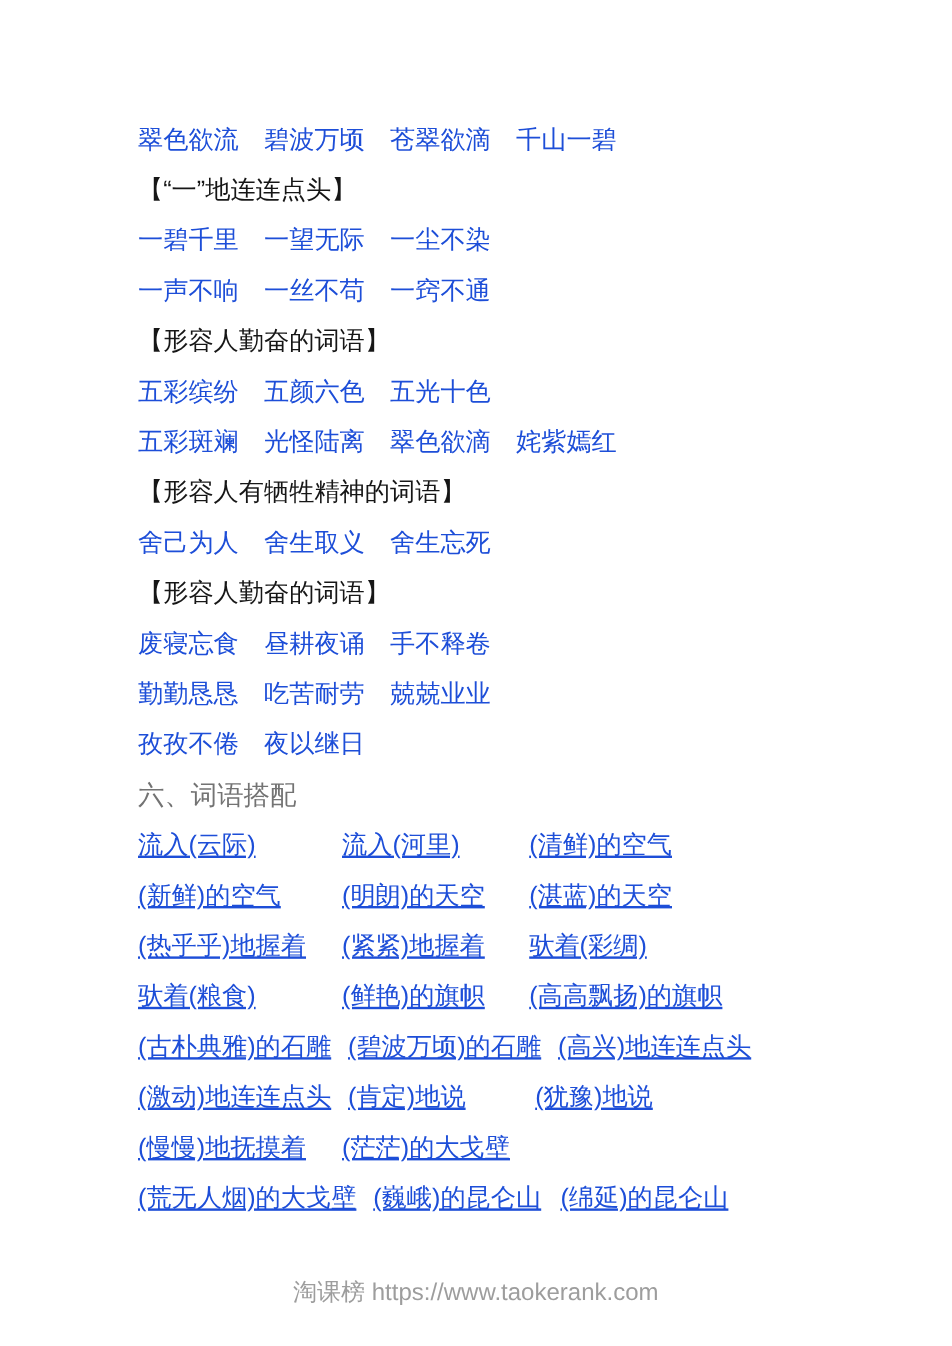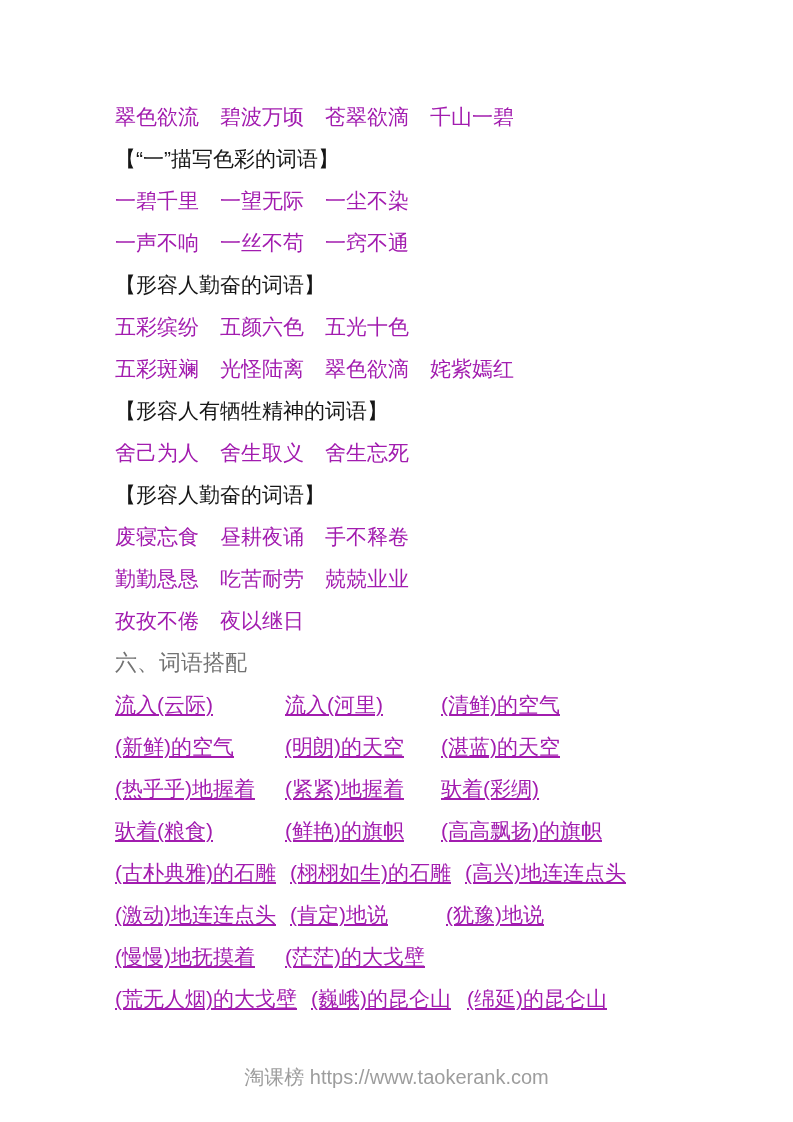--- a/index.html
+++ b/index.html
@@ -18,21 +18,21 @@
   .content {
     position: absolute;
     left: 115px;
     top: 96px;
     width: 640px;
   }
   .line {
     height: 42px;
     line-height: 42px;
     font-size: 21px;
-    color: #a21caf;
+    color: #1d4ed8;
     white-space: pre;
   }
   .category-header {
     color: #161616;
   }
   .section-title {
     font-weight: 400;
     font-size: 22px;
     color: #737373;
   }
@@ -61,21 +61,21 @@
     color: #9d9d9d;
   }
 </style>
 </head>
 <body>
 
 <div class="page">
   <div class="content">
 
     <div class="line">翠色欲流　碧波万顷　苍翠欲滴　千山一碧</div>
-    <div class="line category-header">【“一”描写色彩的词语】</div>
+    <div class="line category-header">【“一”地连连点头】</div>
     <div class="line">一碧千里　一望无际　一尘不染</div>
     <div class="line">一声不响　一丝不苟　一窍不通</div>
     <div class="line category-header">【形容人勤奋的词语】</div>
     <div class="line">五彩缤纷　五颜六色　五光十色</div>
     <div class="line">五彩斑斓　光怪陆离　翠色欲滴　姹紫嫣红</div>
     <div class="line category-header">【形容人有牺牲精神的词语】</div>
     <div class="line">舍己为人　舍生取义　舍生忘死</div>
     <div class="line category-header">【形容人勤奋的词语】</div>
     <div class="line">废寝忘食　昼耕夜诵　手不释卷</div>
     <div class="line">勤勤恳恳　吃苦耐劳　兢兢业业</div>
@@ -98,21 +98,21 @@
       <span class="c2">(紧紧)地握着</span>
       <span class="c3">驮着(彩绸)</span>
     </div>
     <div class="line pairs-line">
       <span class="c1">驮着(粮食)</span>
       <span class="c2">(鲜艳)的旗帜</span>
       <span class="c3">(高高飘扬)的旗帜</span>
     </div>
     <div class="line pairs-line">
       <span class="c1">(古朴典雅)的石雕</span>
-      <span class="c2">(栩栩如生)的石雕</span>
+      <span class="c2">(碧波万顷)的石雕</span>
       <span class="c3">(高兴)地连连点头</span>
     </div>
     <div class="line pairs-line">
       <span class="c1">(激动)地连连点头</span>
       <span class="c2">(肯定)地说</span>
       <span class="c3">(犹豫)地说</span>
     </div>
     <div class="line pairs-line">
       <span class="c1">(慢慢)地抚摸着</span>
       <span class="c3">(茫茫)的大戈壁</span>

